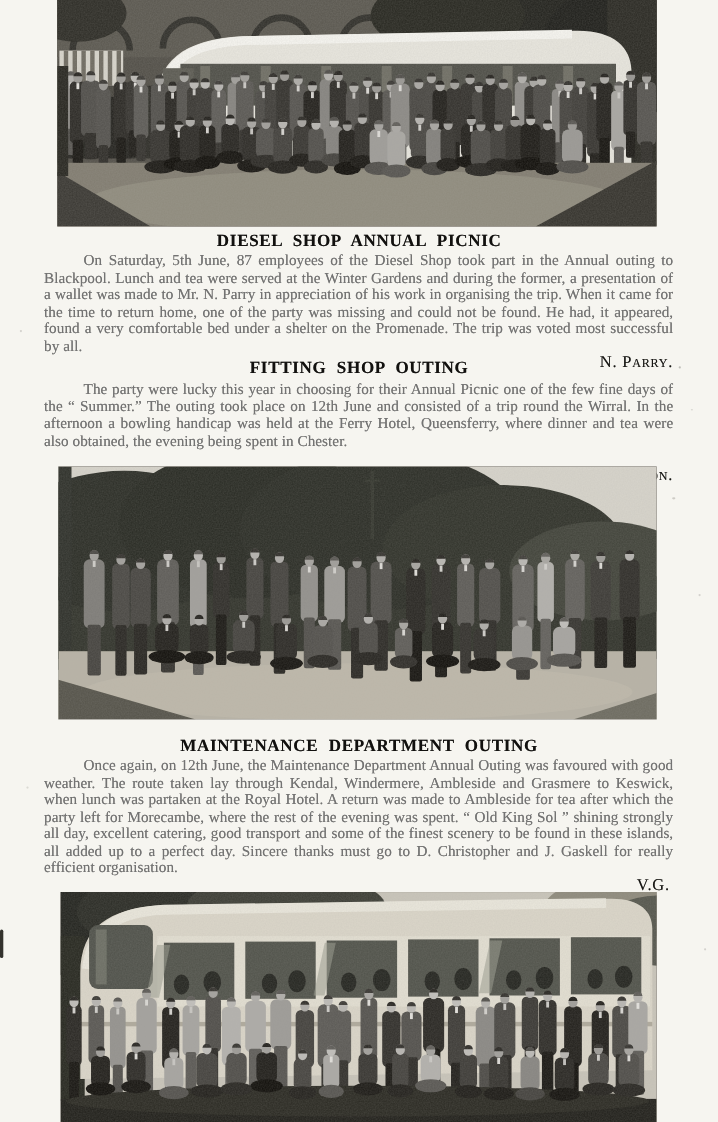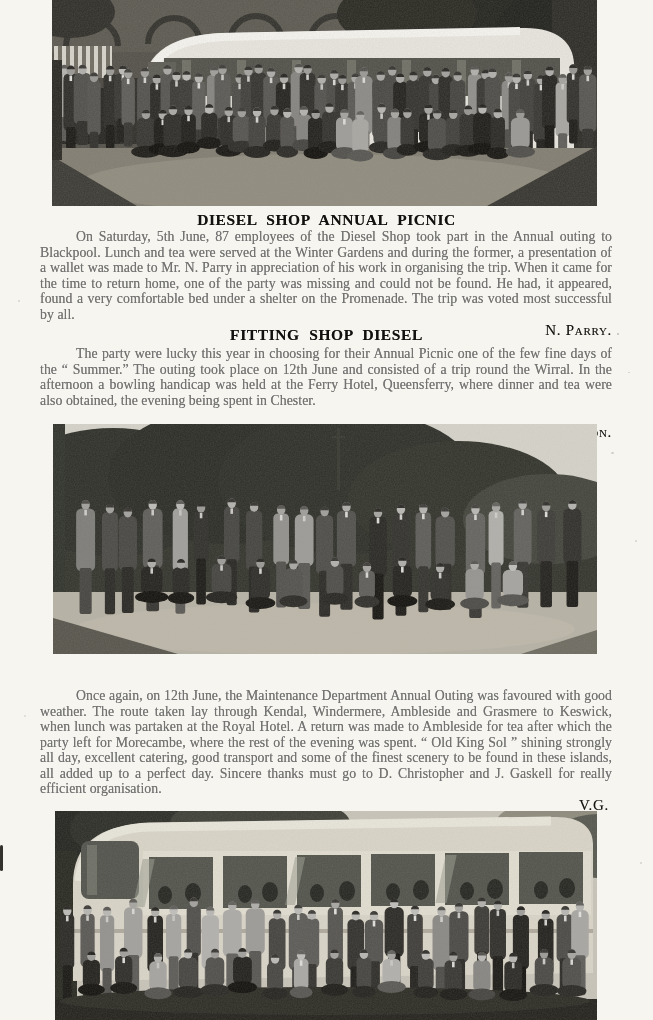--- a/index.html
+++ b/index.html
@@ -414,21 +414,21 @@
         <rect x="0" y="60" width="10" height="100" fill="#26251f"></rect>
       </g>
       <rect x="0" y="0" width="545" height="206" filter="url(#grain1)"></rect>
     </svg>
   </figure>
 
   <h2 class="title" style="top:211px;">DIESEL SHOP ANNUAL PICNIC</h2>
   <p class="body" style="top:229px;">On Saturday, 5th June, 87 employees of the Diesel Shop took part in the Annual outing to Blackpool. Lunch and tea were served at the Winter Gardens and during the former, a presentation of a wallet was made to Mr. N. Parry in appreciation of his work in organising the trip. When it came for the time to return home, one of the party was missing and could not be found. He had, it appeared, found a very comfortable bed under a shelter on the Promenade. The trip was voted most successful by all.</p>
   <div class="sig" style="top:322px;right:41px;">N. Parry.</div>
 
-  <h2 class="title" style="top:326px;">FITTING SHOP DIESEL</h2>
+  <h2 class="title" style="top:326px;">FITTING SHOP OUTING</h2>
   <p class="body" style="top:346px;">The party were lucky this year in choosing for their Annual Picnic one of the few fine days of the “ Summer.” The outing took place on 12th June and consisted of a trip round the Wirral. In the afternoon a bowling handicap was held at the Ferry Hotel, Queensferry, where dinner and tea were also obtained, the evening being spent in Chester.</p>
   <div class="sig" style="top:424px;right:41px;margin-left:44px;">W. Pearson.</div>
 
   <figure class="photo" style="left:53px;top:424px;width:544px;height:230px;margin:0;" role="img" aria-label="Group of men in suits posed in two rows, standing and crouching, in front of dark trees on gravel ground">
     <svg width="544" height="230" viewBox="0 0 544 230" xmlns="http://www.w3.org/2000/svg">
       <defs>
         <filter id="grain2" x="0" y="0" width="100%" height="100%">
           <feTurbulence type="fractalNoise" baseFrequency="0.8" numOctaves="2" result="n"></feTurbulence>
           <feColorMatrix in="n" type="matrix" values="0 0 0 0 0.42  0 0 0 0 0.41  0 0 0 0 0.38  0 0 0 0.2 0"></feColorMatrix>
         </filter>
@@ -601,20 +601,21 @@
           <path d="M 417.5247604370117 140.01531689167024 A 4.2 4.8 0 0 1 425.72476043701175 140.01531689167024 Z" fill="rgb(85,83,79)"></path>
           <rect x="449.7219073057175" y="145.7322292327881" width="20.279249811172484" height="27.466936826705933" rx="6.083774943351745" fill="rgb(166,164,160)"></rect>
           <ellipse cx="459.8615322113037" cy="176.19916605949402" rx="15.817814852714537" ry="6" fill="rgb(83,81,77)"></ellipse>
           <ellipse cx="459.8615322113037" cy="142.2322292327881" rx="4.2" ry="4.8" fill="rgb(193,191,187)"></ellipse>
           <path d="M 455.7615322113037 141.0322292327881 A 4.2 4.8 0 0 1 463.96153221130373 141.0322292327881 Z" fill="rgb(93,91,87)"></path>
         </g>
       <rect x="0" y="0" width="544" height="230" filter="url(#grain2)"></rect>
     </svg>
   </figure>
 
+  <h2 class="title" style="top:670px;">MAINTENANCE DEPARTMENT OUTING</h2>
   <p class="body" style="top:688px;">Once again, on 12th June, the Maintenance Department Annual Outing was favoured with good weather. The route taken lay through Kendal, Windermere, Ambleside and Grasmere to Keswick, when lunch was partaken at the Royal Hotel. A return was made to Ambleside for tea after which the party left for Morecambe, where the rest of the evening was spent. “ Old King Sol ” shining strongly all day, excellent catering, good transport and some of the finest scenery to be found in these islands, all added up to a perfect day. Sincere thanks must go to D. Christopher and J. Gaskell for really efficient organisation.</p>
   <div class="sig" style="top:797px;right:44px;">V.G.</div>
 
   <figure class="photo" style="left:55px;top:811px;width:542px;height:209px;margin:0;" role="img" aria-label="Group of men in suits posed in two rows alongside a light-coloured coach with a long band of windows">
     <svg width="542" height="209" viewBox="0 0 542 209" xmlns="http://www.w3.org/2000/svg">
       <defs>
         <filter id="grain3" x="0" y="0" width="100%" height="100%">
           <feTurbulence type="fractalNoise" baseFrequency="0.8" numOctaves="2" result="n"></feTurbulence>
           <feColorMatrix in="n" type="matrix" values="0 0 0 0 0.42  0 0 0 0 0.41  0 0 0 0 0.38  0 0 0 0.2 0"></feColorMatrix>
         </filter>

